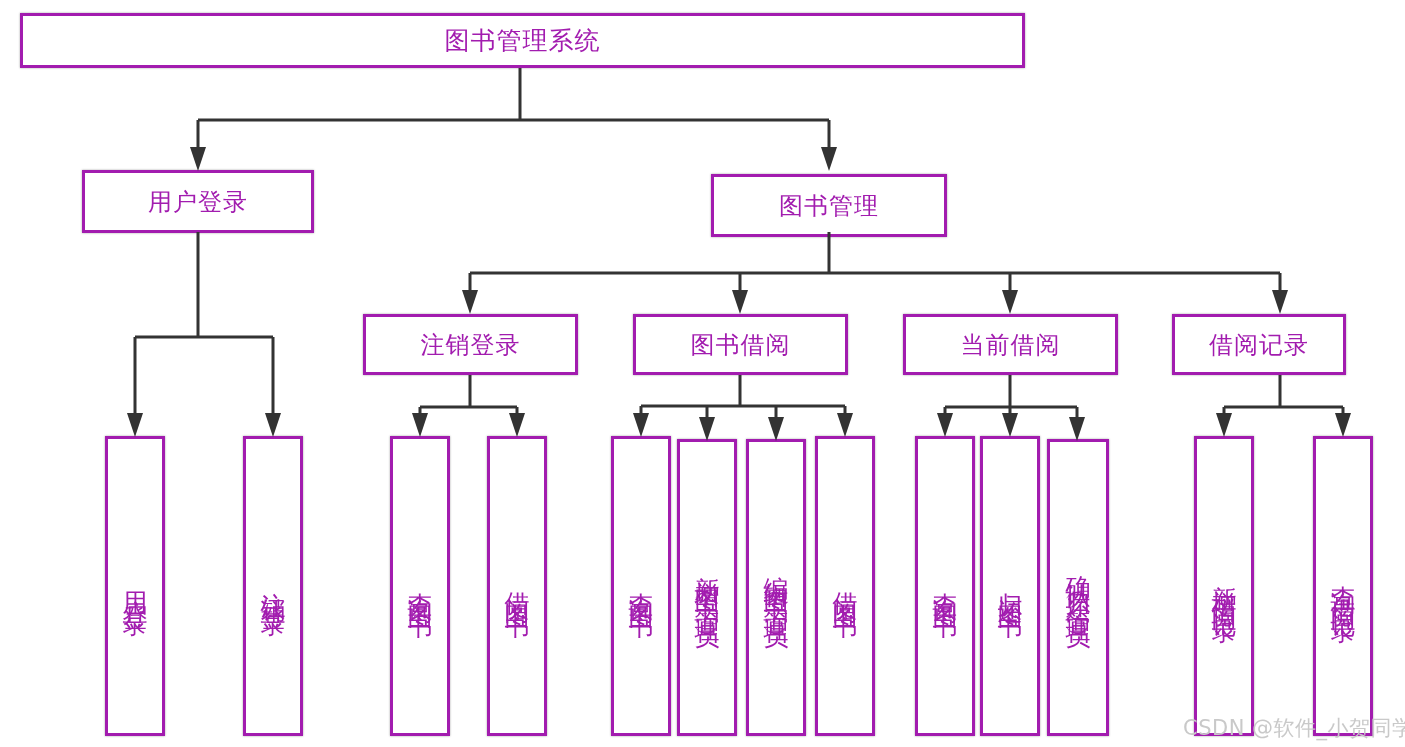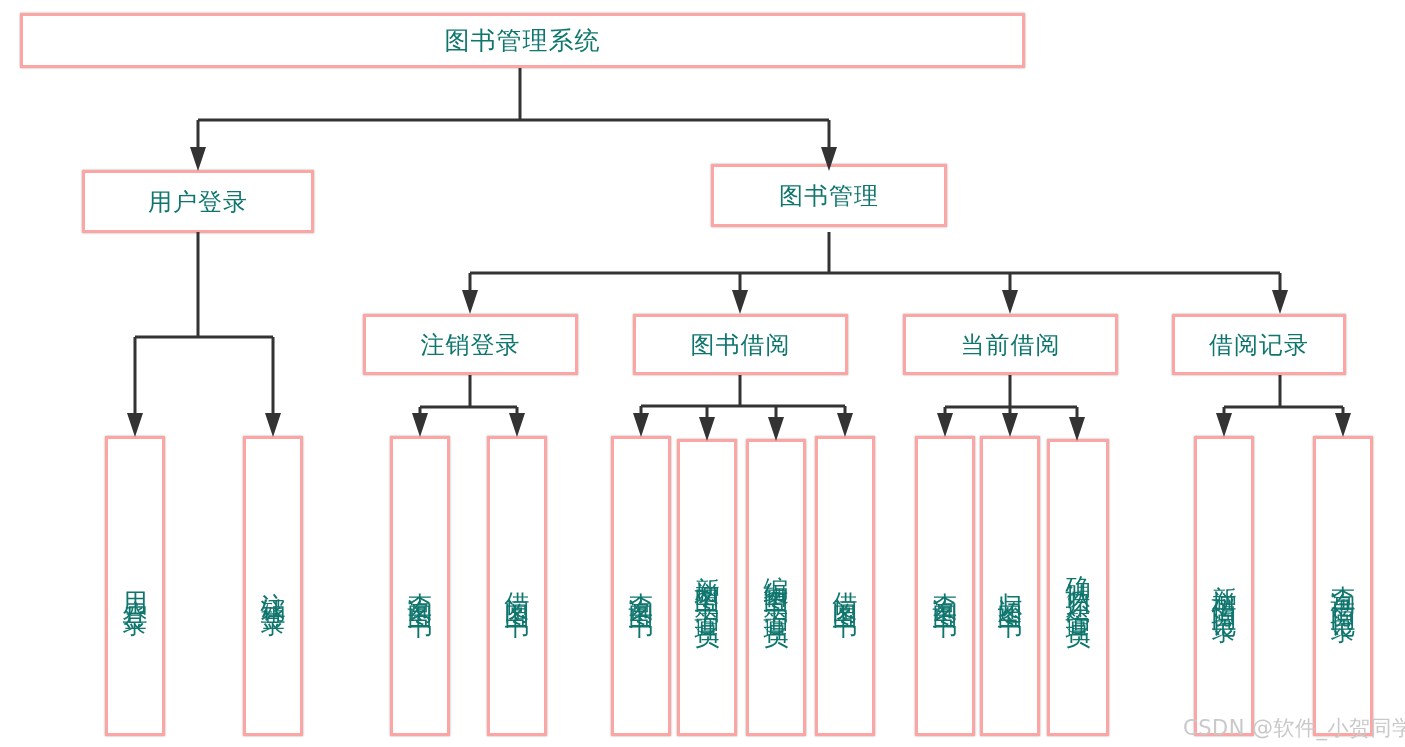--- a/index.html
+++ b/index.html
@@ -8,23 +8,23 @@
     width:1405px;height:747px;
     background:#ffffff;
     font-family:"DejaVu Sans",sans-serif;
     overflow:hidden;
   }
   #connectors{position:absolute;left:0;top:0;z-index:2;pointer-events:none;}
   .node{
     position:absolute;
     box-sizing:border-box;
     background:#ffffff;
-    border:3px solid #fca5a5;
+    border:3px solid #a21caf;
     box-shadow:0 0 2px rgba(0,0,0,0.35);
-    color:#0f766e;
+    color:#a21caf;
     display:flex;
     align-items:center;
     justify-content:center;
     z-index:1;
   }
   .hbox{font-size:24px;letter-spacing:1px;white-space:nowrap;}
   .root{font-size:25px;}
   .vbox{
     writing-mode:vertical-rl;
     text-orientation:mixed;
@@ -83,21 +83,21 @@
       <polygon points="1002,413 1018,413 1010,437"></polygon>
       <polygon points="1069,417 1085,417 1077,441"></polygon>
       <polygon points="1216,413 1232,413 1224,437"></polygon>
       <polygon points="1335,413 1351,413 1343,437"></polygon>
     </g>
   </svg>
 
   <div class="node hbox root" style="left:20px;top:13px;width:1005px;height:55px;">图书管理系统</div>
 
   <div class="node hbox" style="left:82px;top:170px;width:232px;height:63px;">用户登录</div>
-  <div class="node hbox" style="left:711px;top:164px;width:236px;height:63px;">图书管理</div>
+  <div class="node hbox" style="left:711px;top:174px;width:236px;height:63px;">图书管理</div>
 
   <div class="node hbox" style="left:363px;top:314px;width:215px;height:61px;">注销登录</div>
   <div class="node hbox" style="left:633px;top:314px;width:215px;height:61px;text-align:center;">图书借阅</div>
   <div class="node hbox" style="left:903px;top:314px;width:215px;height:61px;text-align:right;">当前借阅</div>
   <div class="node hbox" style="left:1172px;top:314px;width:174px;height:61px;">借阅记录</div>
 
   <div class="node vbox" style="left:105px;top:436px;width:60px;height:300px;">用户登录</div>
   <div class="node vbox" style="left:243px;top:436px;width:60px;height:300px;">注销登录</div>
 
   <div class="node vbox" style="left:390px;top:436px;width:60px;height:300px;">查询图书</div>

